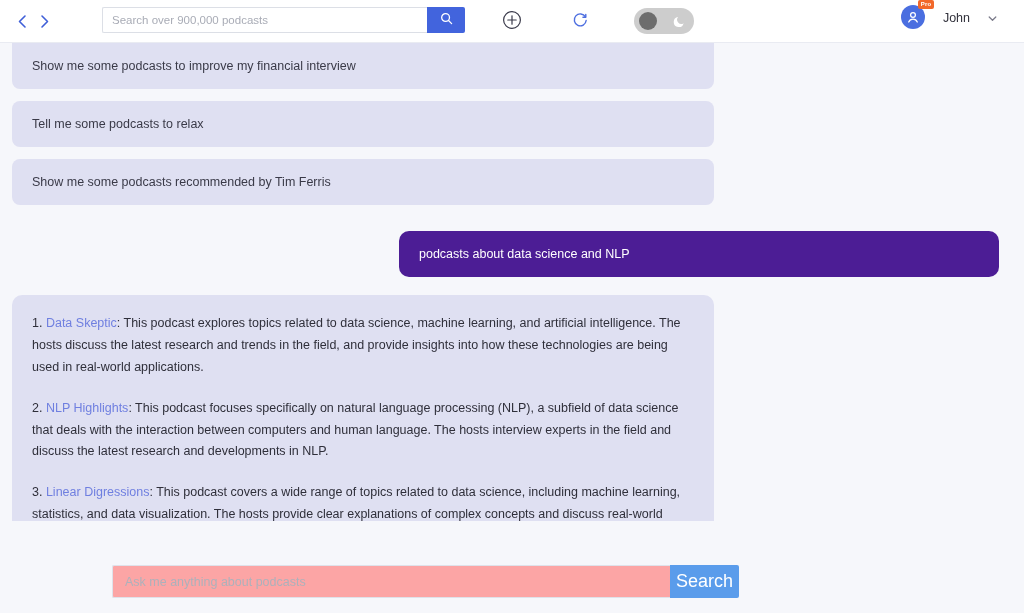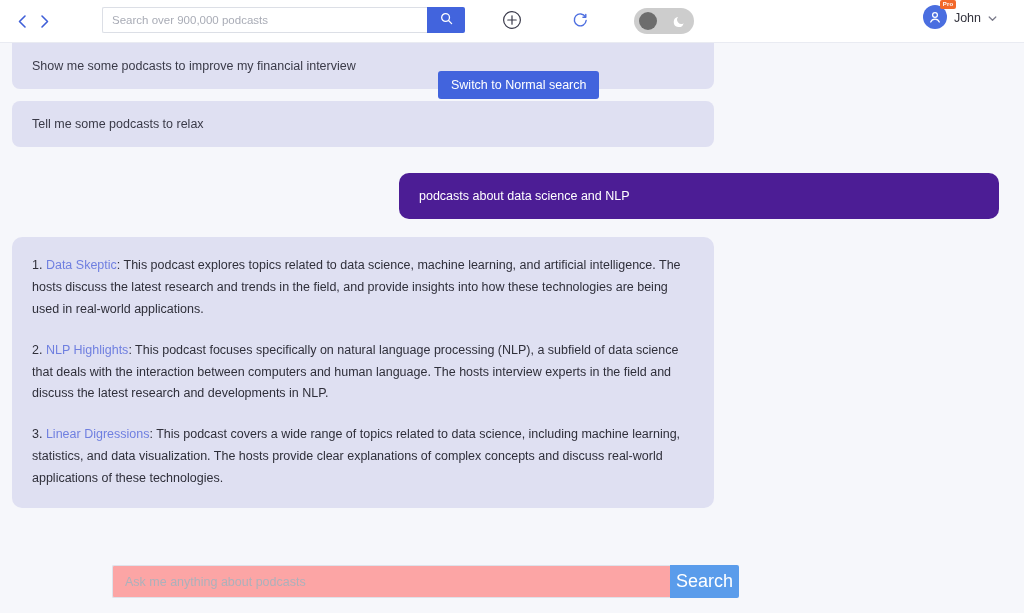--- a/index.html
+++ b/index.html
@@ -98,21 +98,21 @@
     width: 18px; height: 18px;
     display: flex; align-items: center; justify-content: center;
   }
 
   .user-area {
     position: absolute;
     right: 26px;
     top: 5px;
     display: flex;
     align-items: center;
-    gap: 5px;
+    gap: 16px;
     cursor: pointer;
   }
   .avatar-wrap { position: relative; width: 26px; height: 26px; }
   .avatar {
     width: 24px; height: 24px;
     border-radius: 50%;
     background: #4a6ee0;
     display: flex; align-items: center; justify-content: center;
   }
   .pro-badge {
@@ -318,29 +318,31 @@
     <span class="caret-down">
       <svg width="11" height="11" viewBox="0 0 11 11">
           <polyline points="2.2,4 5.5,7.3 8.8,4" fill="none" stroke="#7b7b8a" stroke-width="1.25" stroke-linecap="round" stroke-linejoin="round"></polyline>
         </svg>
     </span>
   </div>
 </div>
 
 <div class="page">
 
-  <button class="switch-mode-btn">Switch to Normal search</button>
 
   <div class="chat-scroll">
 
     <div class="chip first">
       <span>Show me some podcasts to improve my financial interview</span>
     </div>
     <div class="chip">
       <span>Tell me some podcasts to relax</span>
+    </div>
+    <div class="chip">
+      <span>Show me some podcasts recommended by Tim Ferris</span>
     </div>
 
     <div class="user-bubble">
       <span>podcasts about data science and NLP</span>
     </div>
 
     <div class="assistant-bubble">
       <p>
         <span>1.</span>
         <span class="podcast-link">Data Skeptic</span><span>: This podcast explores topics related to data science, machine learning, and artificial intelligence. The hosts discuss the latest research and trends in the field, and provide insights into how these technologies are being used in real-world applications.</span>

